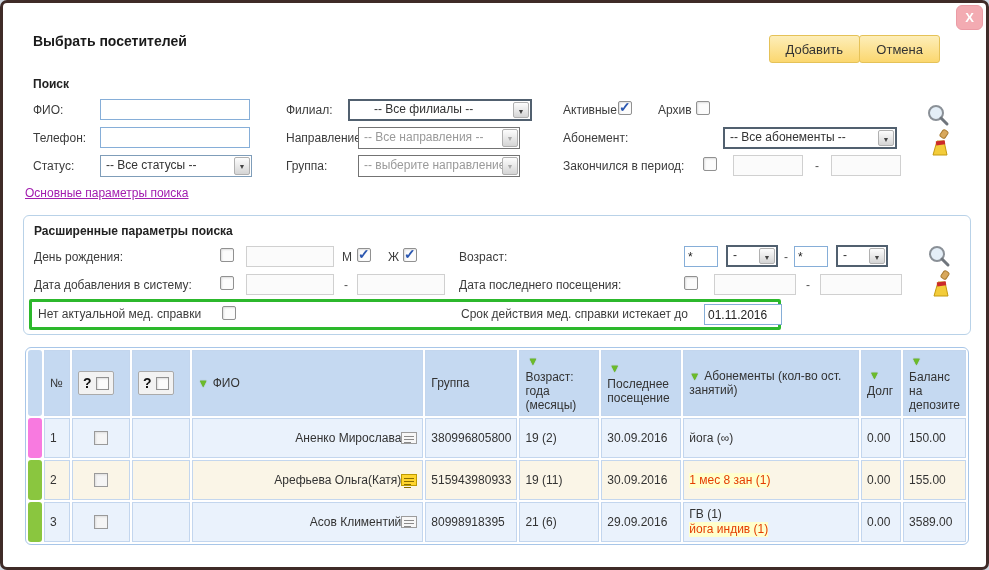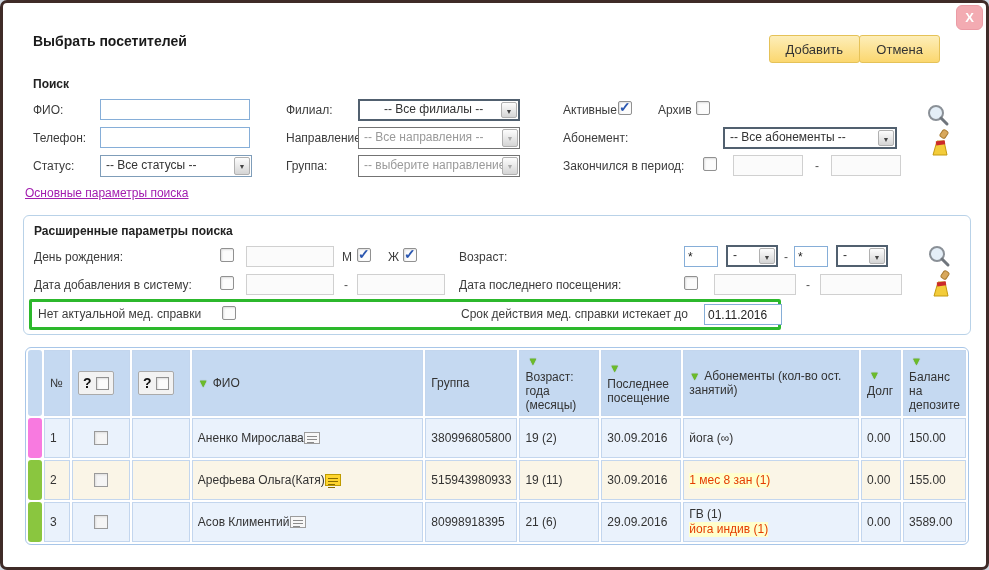--- a/index.html
+++ b/index.html
@@ -111,21 +111,21 @@
   }
   .qbox b { font-size: 14px; color: #111; }
   .qbox .rcb {
     width: 13px; height: 13px; background: #fcfcfc; border: 1px solid #919191;
     box-shadow: inset 1px 1px 2px #ddd; display: inline-block; cursor: pointer;
   }
   td .rowcb {
     width: 14px; height: 14px; background: #f5f5f5; border: 1px solid #9a9a9a;
     box-shadow: inset 1px 1px 2px #ddd; display: block; margin: 0 auto; cursor: pointer;
   }
-  .name-cell { display: flex; align-items: center; justify-content: flex-start; }
+  .name-cell { display: flex; align-items: center; justify-content: flex-end; margin-left: 8px; }
   .note-icon { width: 16px; height: 12px; border: 1px solid #9c9c9c; background: #f7f7f7; position: relative; flex: 0 0 auto; cursor: pointer; }
   .note-icon::before, .note-icon::after {
     content: ""; position: absolute; left: 2px; right: 2px; height: 1px; background: #8a8a8a;
   }
   .note-icon::before { top: 3px; box-shadow: 0 3px 0 #8a8a8a; }
   .note-icon::after { top: 9px; width: 7px; }
   .note-icon[data-variant="yellow"] { background: #ffd52e; border-color: #bf9b00; }
   .note-icon[data-variant="yellow"]::before,
   .note-icon[data-variant="yellow"]::after { background: #8a6d00; box-shadow: 0 3px 0 #8a6d00; }
   .note-icon::after { box-shadow: none; }
@@ -150,21 +150,21 @@
     <input class="tinput" style="left: 97px; top: 96px; width: 150px;" value="">
     <div class="lbl" style="left:30px; top:128px;">Телефон:</div>
     <input class="tinput" style="left: 97px; top: 124px; width: 150px;" value="">
     <div class="lbl" style="left:30px; top:156px;">Статус:</div>
     <div class="sel" style="left:97px; top:152px; width:152px;">
       <span>-- Все статусы --</span>
       <span class="arrow-btn">▼</span>
     </div>
 
     <div class="lbl" style="left:283px; top:100px;">Филиал:</div>
-    <div class="sel dark" style="left:355px; top:96px; width:162px;padding-left:24px;">
+    <div class="sel dark" style="left:345px; top:96px; width:184px;padding-left:24px;">
       <span>-- Все филиалы --</span>
       <span class="arrow-btn">▼</span>
     </div>
     <div class="lbl" style="left:283px; top:128px;">Направление:</div>
     <div class="sel dis" style="left:355px; top:124px; width:162px;">
       <span>-- Все направления --</span>
       <span class="arrow-btn">▼</span>
     </div>
     <div class="lbl" style="left:283px; top:156px;">Группа:</div>
     <div class="sel dis" style="left:355px; top:152px; width:162px;">

